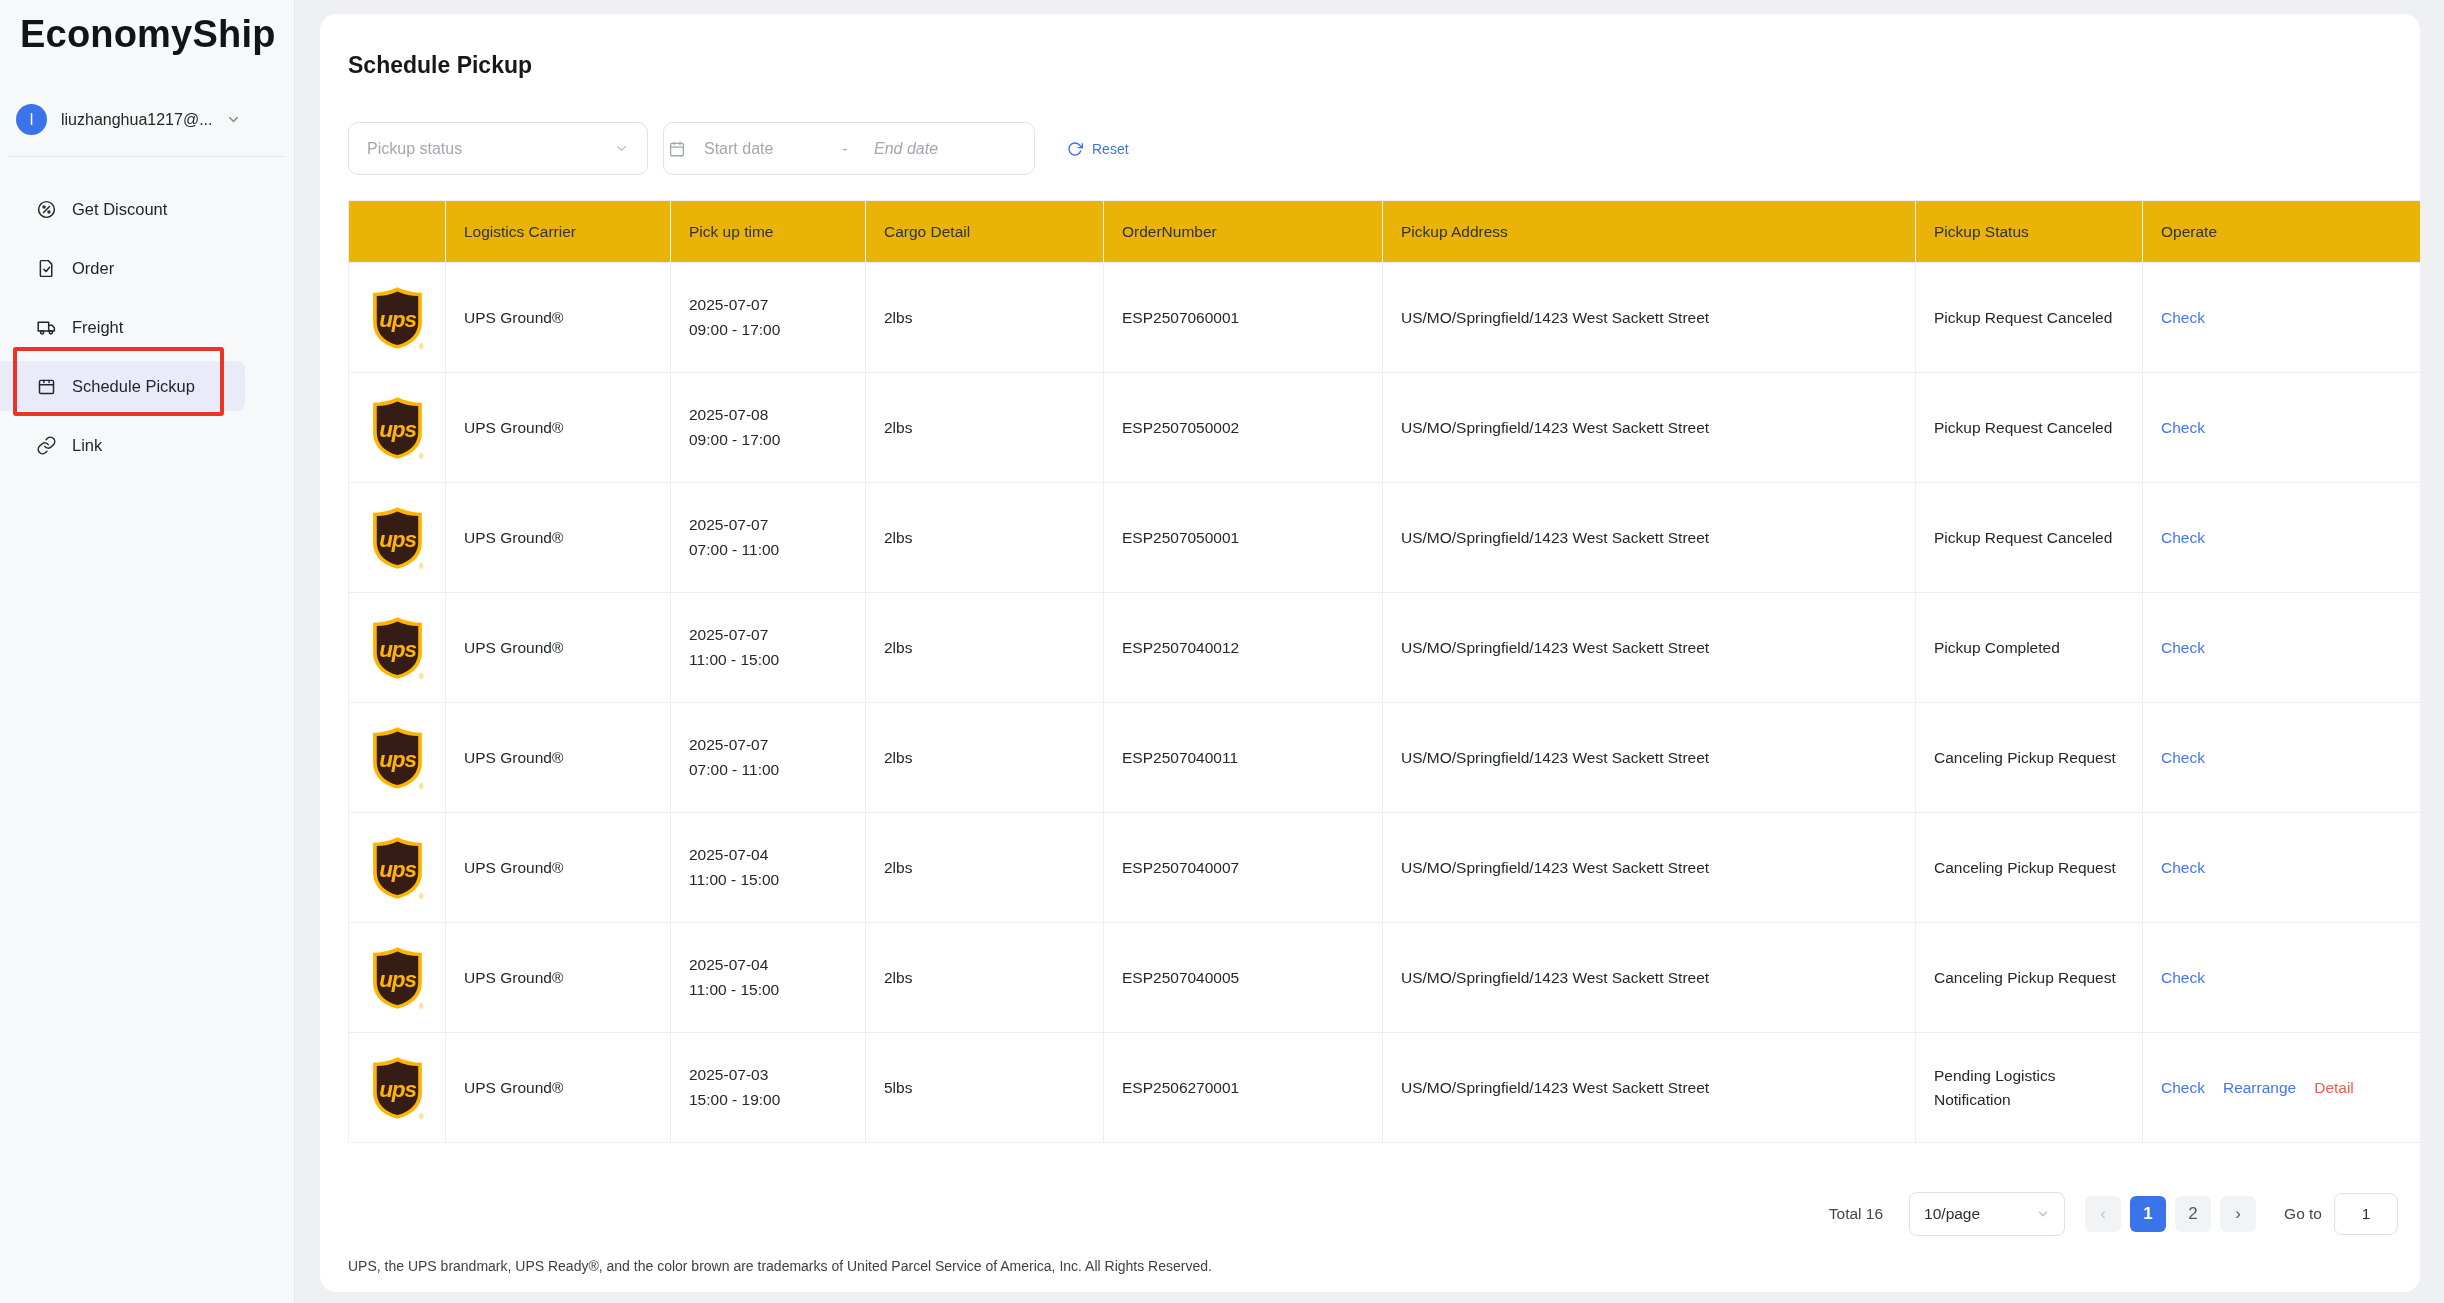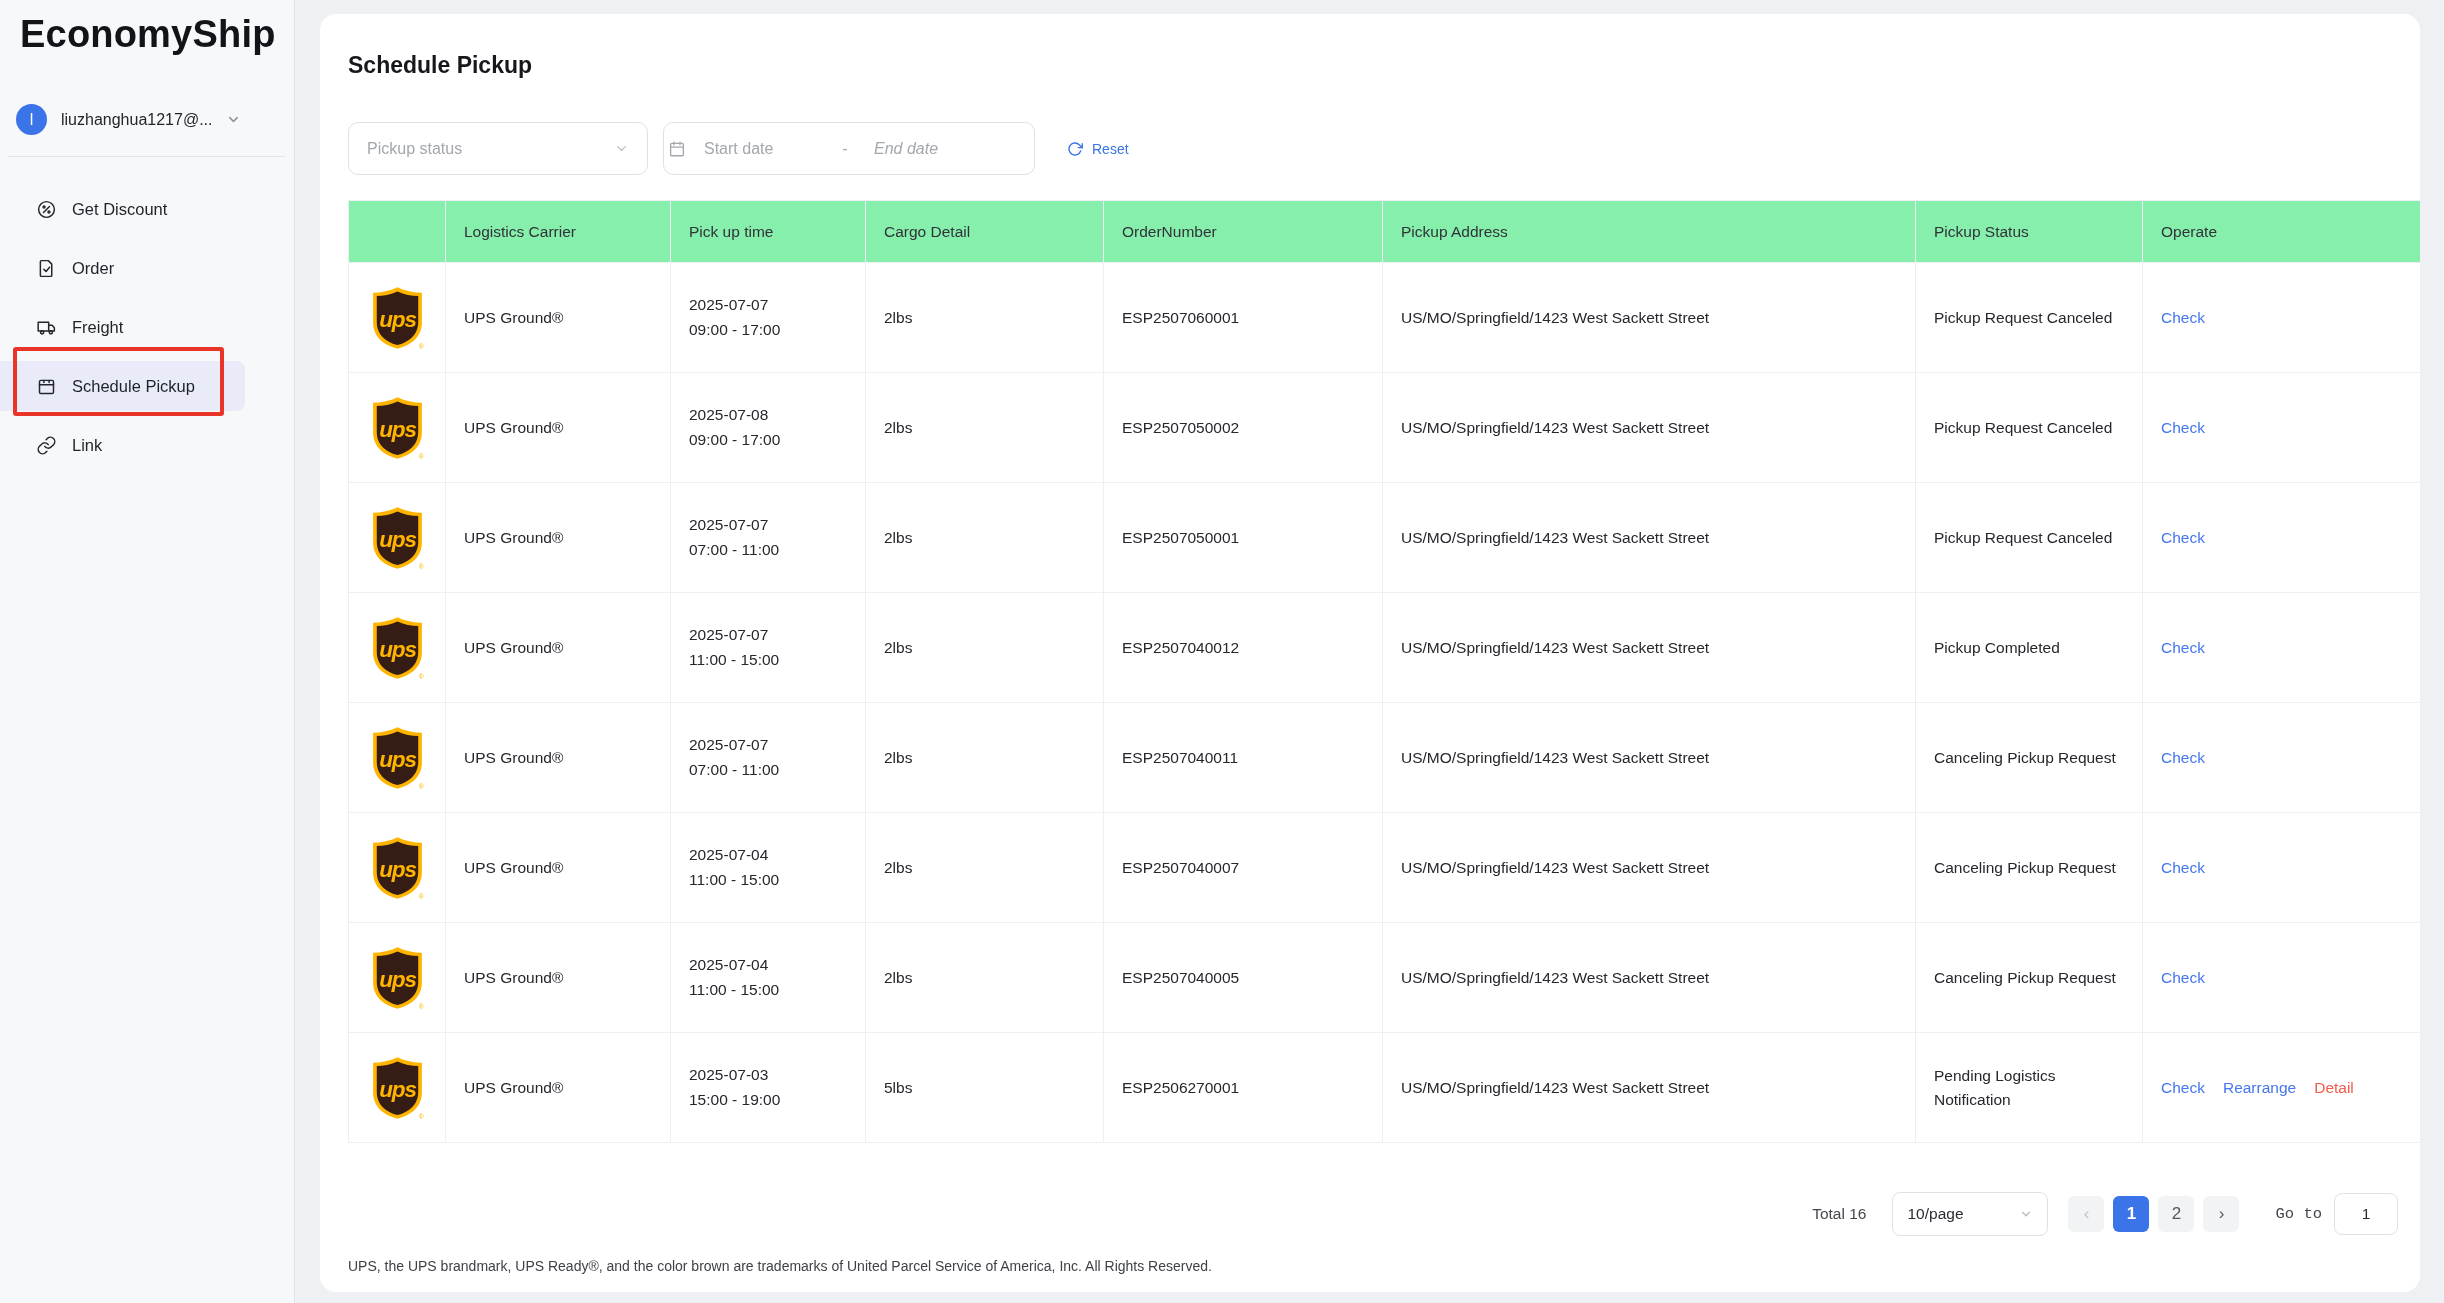--- a/index.html
+++ b/index.html
@@ -49,21 +49,21 @@
   .dr-end { flex:1;font-style:italic; }
   .reset-btn { display:flex; align-items:center; gap:9px; margin-left:32px; border:none;
     background:none; color:var(--accent,#3b73e8); font-size:14px; cursor:pointer;
     font-family:inherit; padding:0; }
   .reset-btn svg { width:16px; height:16px; }
   
   .pickup-table { position:absolute; left:28px; top:186px; width:2072px;
     border-collapse:collapse; table-layout:fixed; font-size:15.5px; color:#25272c; }
   .pickup-table th, .pickup-table td { border:1px solid #edeff2; text-align:left;
     padding:0 18px; font-weight:400; }
-  .pickup-table th { background:#86efac; height:62px; color:#303338; }
+  .pickup-table th { background:#eab308; height:62px; color:#303338; }
   .pickup-table td { height:110px; background:#fff; }
   td.c-logo { text-align:center; padding:0; }
   .c-time div { line-height:1.55; }
   .c-status span { line-height:1.5; display:inline-block; }
   .op-link { color:var(--link,#4476ef); cursor:pointer; margin-right:18px; white-space:nowrap; }
   .op-link:last-child { margin-right:0; }
   .op-danger { color:var(--danger,#f45b4c); }
   .ups-logo svg { vertical-align:middle; }
   
   .pagination { position:absolute; right:22px; top:1178px; height:44px; display:flex;
@@ -71,21 +71,21 @@
   .pg-total { margin-right:26px; }
   .size-select { width:156px; height:44px; border:1px solid #dfe1e6; border-radius:8px;
     display:flex; align-items:center; justify-content:space-between; padding:0 14px;
     color:#2a2d33; cursor:pointer; background:#fff; }
   .pg-btn { width:36px; height:36px; border:none; border-radius:6px; background:#f2f3f5;
     display:flex; align-items:center; justify-content:center; font-size:17px; margin-left:9px;
     cursor:pointer; color:#55585e; font-family:inherit; }
   .pg-btn.first { margin-left:20px; }
   .pg-btn.disabled { color:#c0c3c9; cursor:default; }
   .pg-btn.page-active { background:var(--active-page,#3b73e8); color:#fff; font-weight:700; }
-  .pg-goto { margin-left:36px; margin-right:12px;font-family:Liberation Mono, monospace; }
+  .pg-goto { margin-left:28px; margin-right:12px; }
   .goto-input { width:64px; height:42px; border:1px solid #dfe1e6; border-radius:8px;
     text-align:center; font-size:15.5px; color:#2a2d33; font-family:inherit; outline:none; }
   
   .footnote { position:absolute; left:28px; top:1244px; font-size:14px; color:#3e4146; margin:0; }
 </style>
 </head>
 <body>
 
 <aside class="sidebar">
   <div class="app-title">EconomyShip</div>

